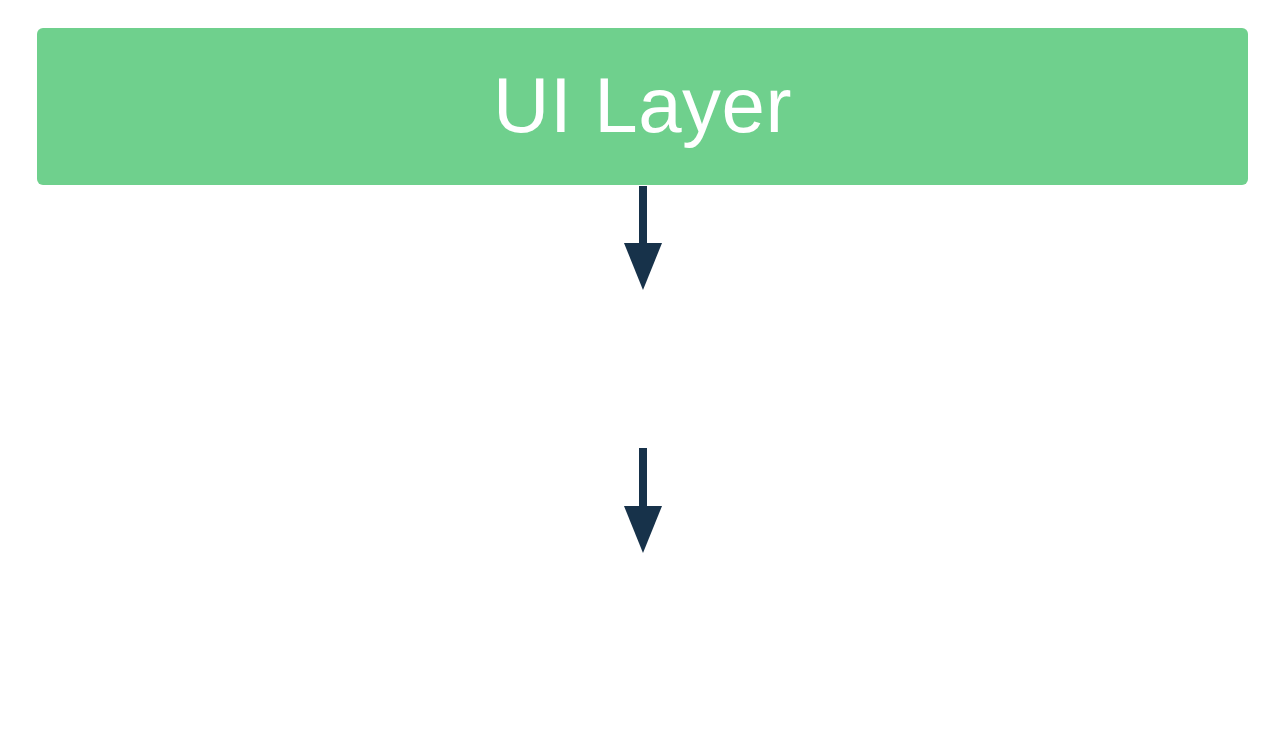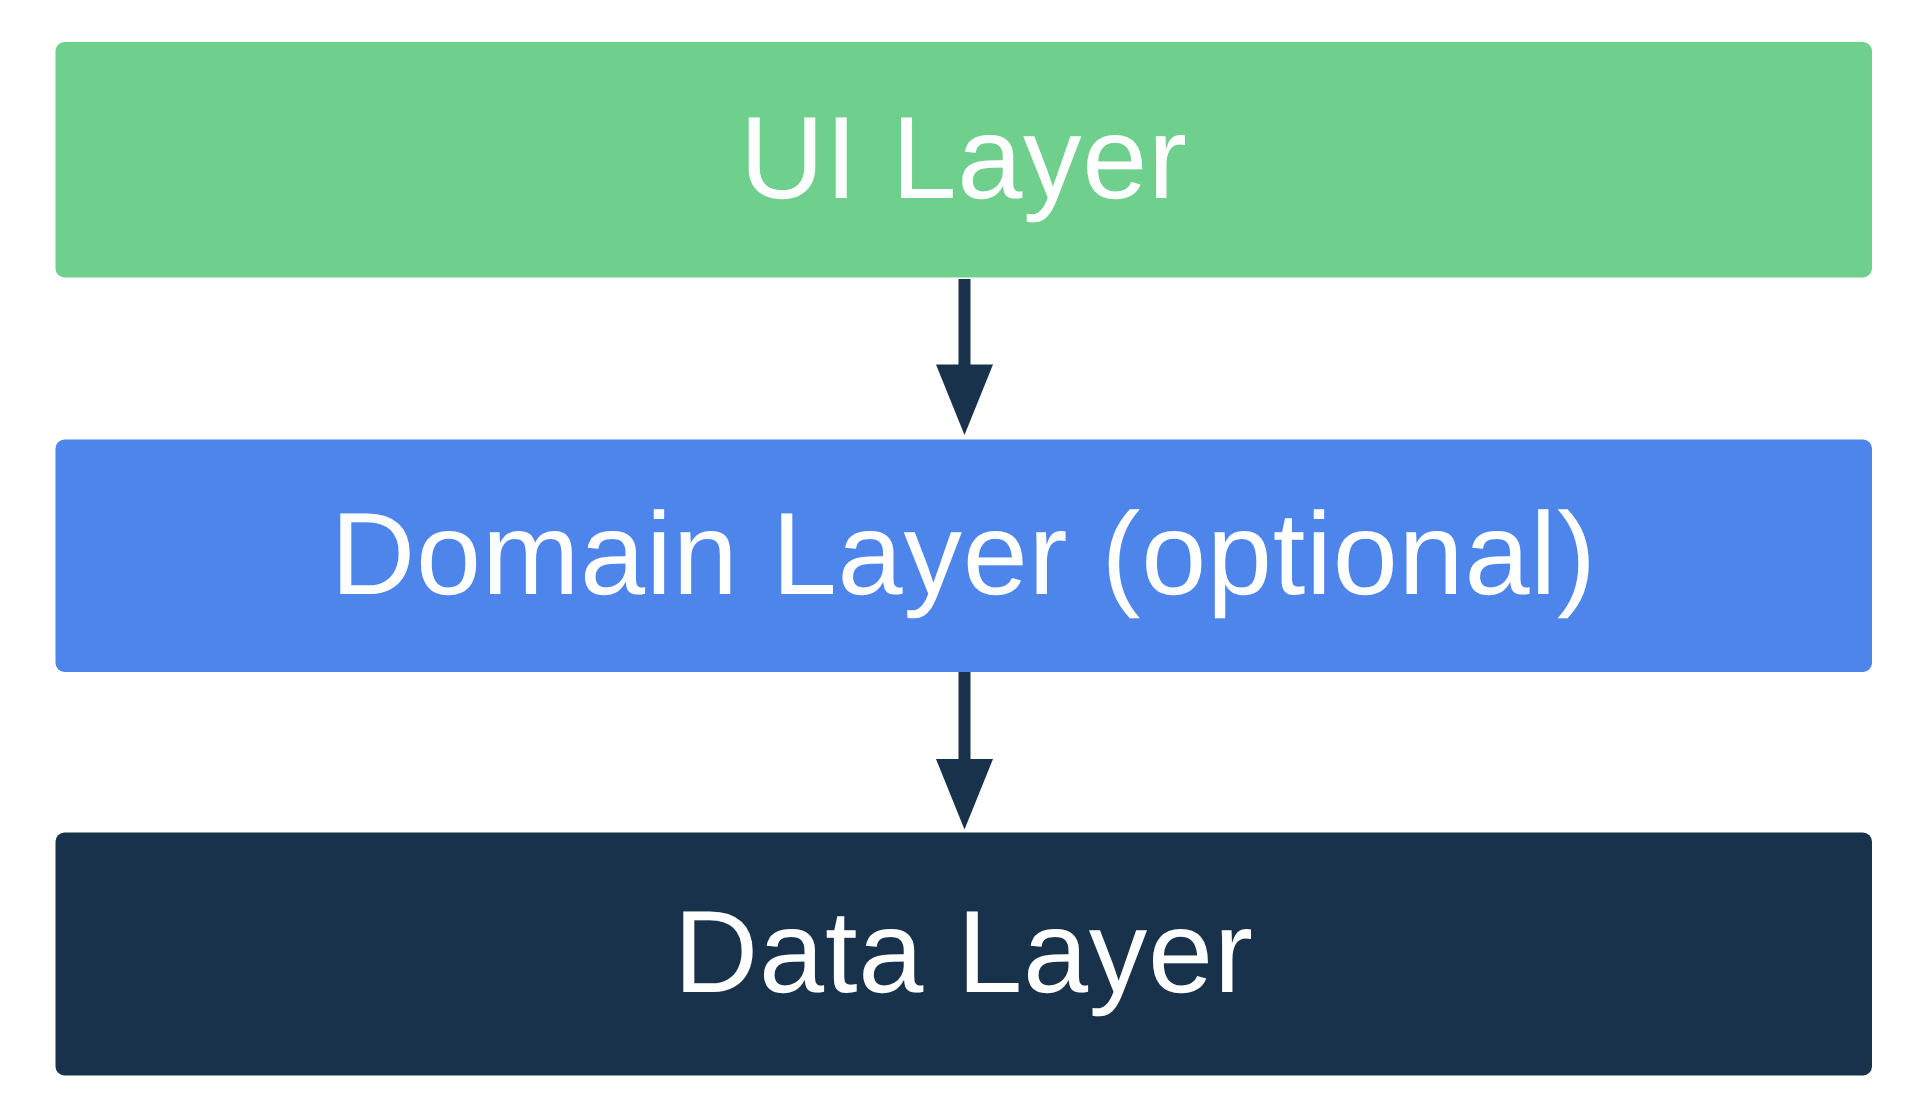--- a/index.html
+++ b/index.html
@@ -70,26 +70,20 @@
 
   <div class="node node-ui">
     <span class="node-label">UI Layer</span>
   </div>
 
   <svg class="arrow arrow-1" viewBox="0 0 40 105" xmlns="http://www.w3.org/2000/svg" aria-hidden="true">
     <rect x="16" y="0" width="8" height="62" fill="#17324a"></rect>
     <polygon points="1,57 39,57 20,104" fill="#17324a"></polygon>
   </svg>
 
-  <div class="node node-domain">
-    <span class="node-label">Domain Layer (optional)</span>
-  </div>
 
   <svg class="arrow arrow-2" viewBox="0 0 40 106" xmlns="http://www.w3.org/2000/svg" aria-hidden="true">
     <rect x="16" y="0" width="8" height="63" fill="#17324a"></rect>
     <polygon points="1,58 39,58 20,105" fill="#17324a"></polygon>
   </svg>
 
-  <div class="node node-data">
-    <span class="node-label">Data Layer</span>
-  </div>
 
 </div>
 
 </body></html>

